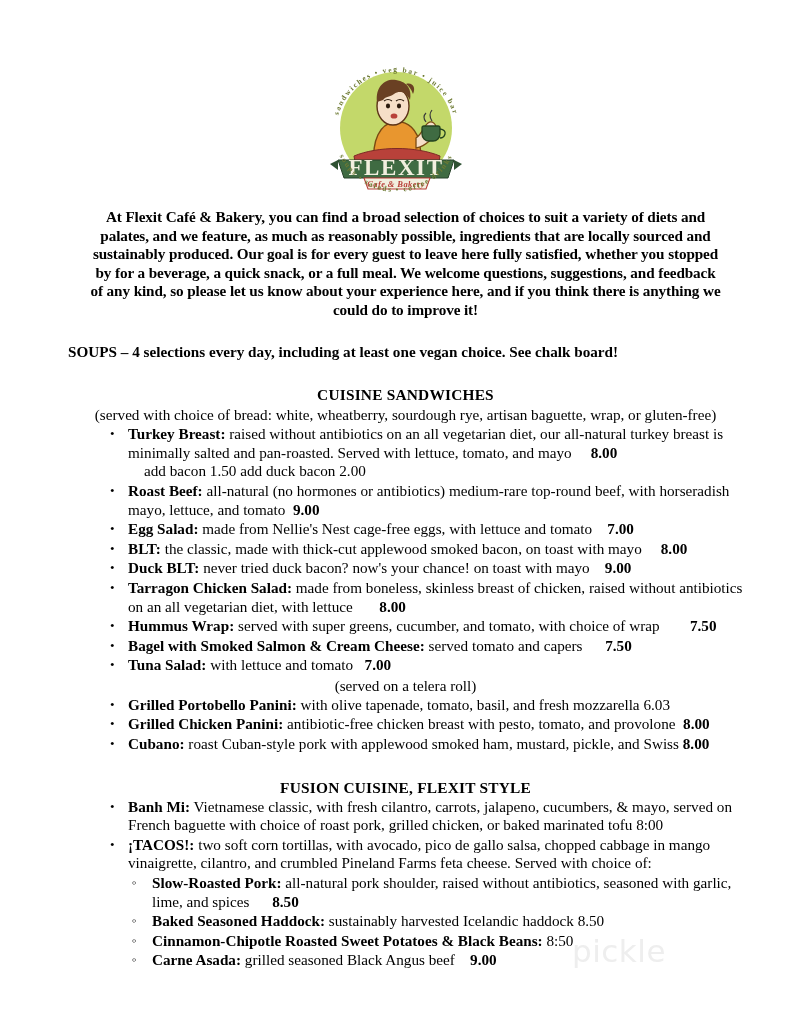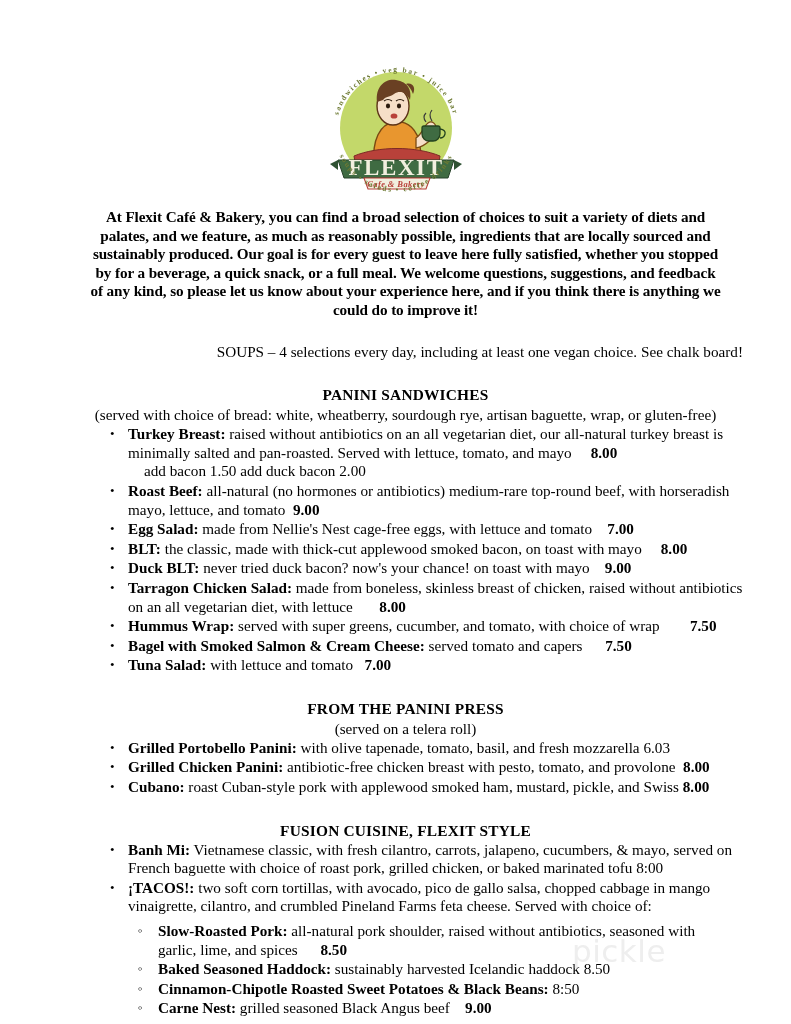--- a/index.html
+++ b/index.html
@@ -56,24 +56,24 @@
   .intro {
     font-weight: bold;
     font-size: 15.2px;
     line-height: 18.6px;
     text-align: center;
     margin: 0 22px;
     letter-spacing: -0.1px;
   }
 
   .soups {
-    font-weight: normal;
-    font-size: 15.2px;
-    line-height: 18.6px;
-    text-align: right;
+    font-weight: bold;
+    font-size: 15.2px;
+    line-height: 18.6px;
+    text-align: left;
     margin-top: 23px;
   }
 
   .section-head {
     font-weight: bold;
     font-size: 15.4px;
     line-height: 19px;
     text-align: center;
     margin-top: 24px;
     letter-spacing: 0.2px;
@@ -102,21 +102,21 @@
     content: "\2022";
     position: absolute;
     left: 42px;
     top: -1px;
     font-size: 13px;
     line-height: 19px;
   }
 
   ul.subitems {
     list-style: none;
-    margin: 6px;
+    margin: 0;
     padding: 0;
   }
   ul.subitems > li.subitem {
     position: relative;
     font-size: 15.2px;
     line-height: 18.6px;
     padding-left: 84px;
     margin-top: 1px;
   }
   ul.subitems > li.subitem::before {
@@ -209,50 +209,49 @@
     </div>
   </div>
 
   <div class="content">
 
     <p class="intro">At Flexit Café &amp; Bakery, you can find a broad selection of choices to suit a variety of diets and palates, and we feature, as much as reasonably possible, ingredients that are locally sourced and sustainably produced. Our goal is for every guest to leave here fully satisfied, whether you stopped by for a beverage, a quick snack, or a full meal. We welcome questions, suggestions, and feedback of any kind, so please let us know about your experience here, and if you think there is anything we could do to improve it!</p>
 
     <p class="soups">SOUPS – 4 selections every day, including at least one vegan choice. See chalk board!</p>
 
     <div id="sections-root">
-        <div class="section-head">PANINI SANDWICHES</div>
+        <div class="section-head">CUISINE SANDWICHES</div>
         <div class="section-sub">(served with choice of bread: white, wheatberry, sourdough rye, artisan baguette, wrap, or gluten-free)</div>
         <ul class="items">
           <li class="item"><span class="nm">Turkey Breast:</span><span class="ds"> raised without antibiotics on an all vegetarian diet, our all-natural turkey breast is minimally salted and pan-roasted. Served with lettuce, tomato, and mayo</span><span class="pr">     8.00</span><span class="sub-line">add bacon 1.50    add duck bacon 2.00</span></li>
           <li class="item"><span class="nm">Roast Beef:</span><span class="ds"> all-natural (no hormones or antibiotics) medium-rare top-round beef, with horseradish mayo, lettuce, and tomato</span><span class="pr">  9.00</span></li>
           <li class="item"><span class="nm">Egg Salad:</span><span class="ds"> made from Nellie's Nest cage-free eggs, with lettuce and tomato</span><span class="pr">    7.00</span></li>
           <li class="item"><span class="nm">BLT:</span><span class="ds"> the classic, made with thick-cut applewood smoked bacon, on toast with mayo</span><span class="pr">     8.00</span></li>
           <li class="item"><span class="nm">Duck BLT:</span><span class="ds"> never tried duck bacon? now's your chance! on toast with mayo</span><span class="pr">    9.00</span></li>
           <li class="item"><span class="nm">Tarragon Chicken Salad:</span><span class="ds"> made from boneless, skinless breast of chicken, raised without antibiotics on an all vegetarian diet, with lettuce</span><span class="pr">       8.00</span></li>
           <li class="item"><span class="nm">Hummus Wrap:</span><span class="ds"> served with super greens, cucumber, and tomato, with choice of wrap</span><span class="pr">        7.50</span></li>
           <li class="item"><span class="nm">Bagel with Smoked Salmon &amp; Cream Cheese:</span><span class="ds"> served tomato and capers</span><span class="pr">      7.50</span></li>
           <li class="item"><span class="nm">Tuna Salad:</span><span class="ds"> with lettuce and tomato</span><span class="pr">   7.00</span></li>
         </ul>
-        <div class="section-head">FROM THE PANINI PRESS</div>
         <div class="section-sub">(served on a telera roll)</div>
         <ul class="items">
           <li class="item"><span class="nm">Grilled Portobello Panini:</span><span class="ds"> with olive tapenade, tomato, basil, and fresh mozzarella 6.03</span></li>
           <li class="item"><span class="nm">Grilled Chicken Panini:</span><span class="ds"> antibiotic-free chicken breast with pesto, tomato, and provolone</span><span class="pr">  8.00</span></li>
           <li class="item"><span class="nm">Cubano:</span><span class="ds"> roast Cuban-style pork with applewood smoked ham, mustard, pickle, and Swiss</span><span class="pr"> 8.00</span></li>
         </ul>
         <div class="section-head">FUSION CUISINE, FLEXIT STYLE</div>
         <ul class="items">
           <li class="item"><span class="nm">Banh Mi:</span><span class="ds"> Vietnamese classic, with fresh cilantro, carrots, jalapeno, cucumbers, &amp; mayo, served on French baguette with choice of roast pork, grilled chicken, or baked marinated tofu 8:00</span></li>
           <li class="item"><span class="nm">¡TACOS!:</span><span class="ds"> two soft corn tortillas, with avocado, pico de gallo salsa, chopped cabbage in mango vinaigrette, cilantro, and crumbled Pineland Farms feta cheese. Served with choice of:</span></li>
         </ul>
         <ul class="subitems">
           <li class="subitem"><span class="nm">Slow-Roasted Pork:</span><span class="ds"> all-natural pork shoulder, raised without antibiotics, seasoned with garlic, lime, and spices</span><span class="pr">      8.50</span></li>
           <li class="subitem"><span class="nm">Baked Seasoned Haddock:</span><span class="ds"> sustainably harvested Icelandic haddock 8.50</span></li>
           <li class="subitem"><span class="nm">Cinnamon-Chipotle Roasted Sweet Potatoes &amp; Black Beans:</span><span class="ds"> 8:50</span></li>
-          <li class="subitem"><span class="nm">Carne Nest:</span><span class="ds"> grilled seasoned Black Angus beef</span><span class="pr">    9.00</span></li>
+          <li class="subitem"><span class="nm">Carne Asada:</span><span class="ds"> grilled seasoned Black Angus beef</span><span class="pr">    9.00</span></li>
         </ul>
       </div>
 
   </div>
 
   <div class="watermark">pickle</div>
 
 </div>
 
 </body></html>

